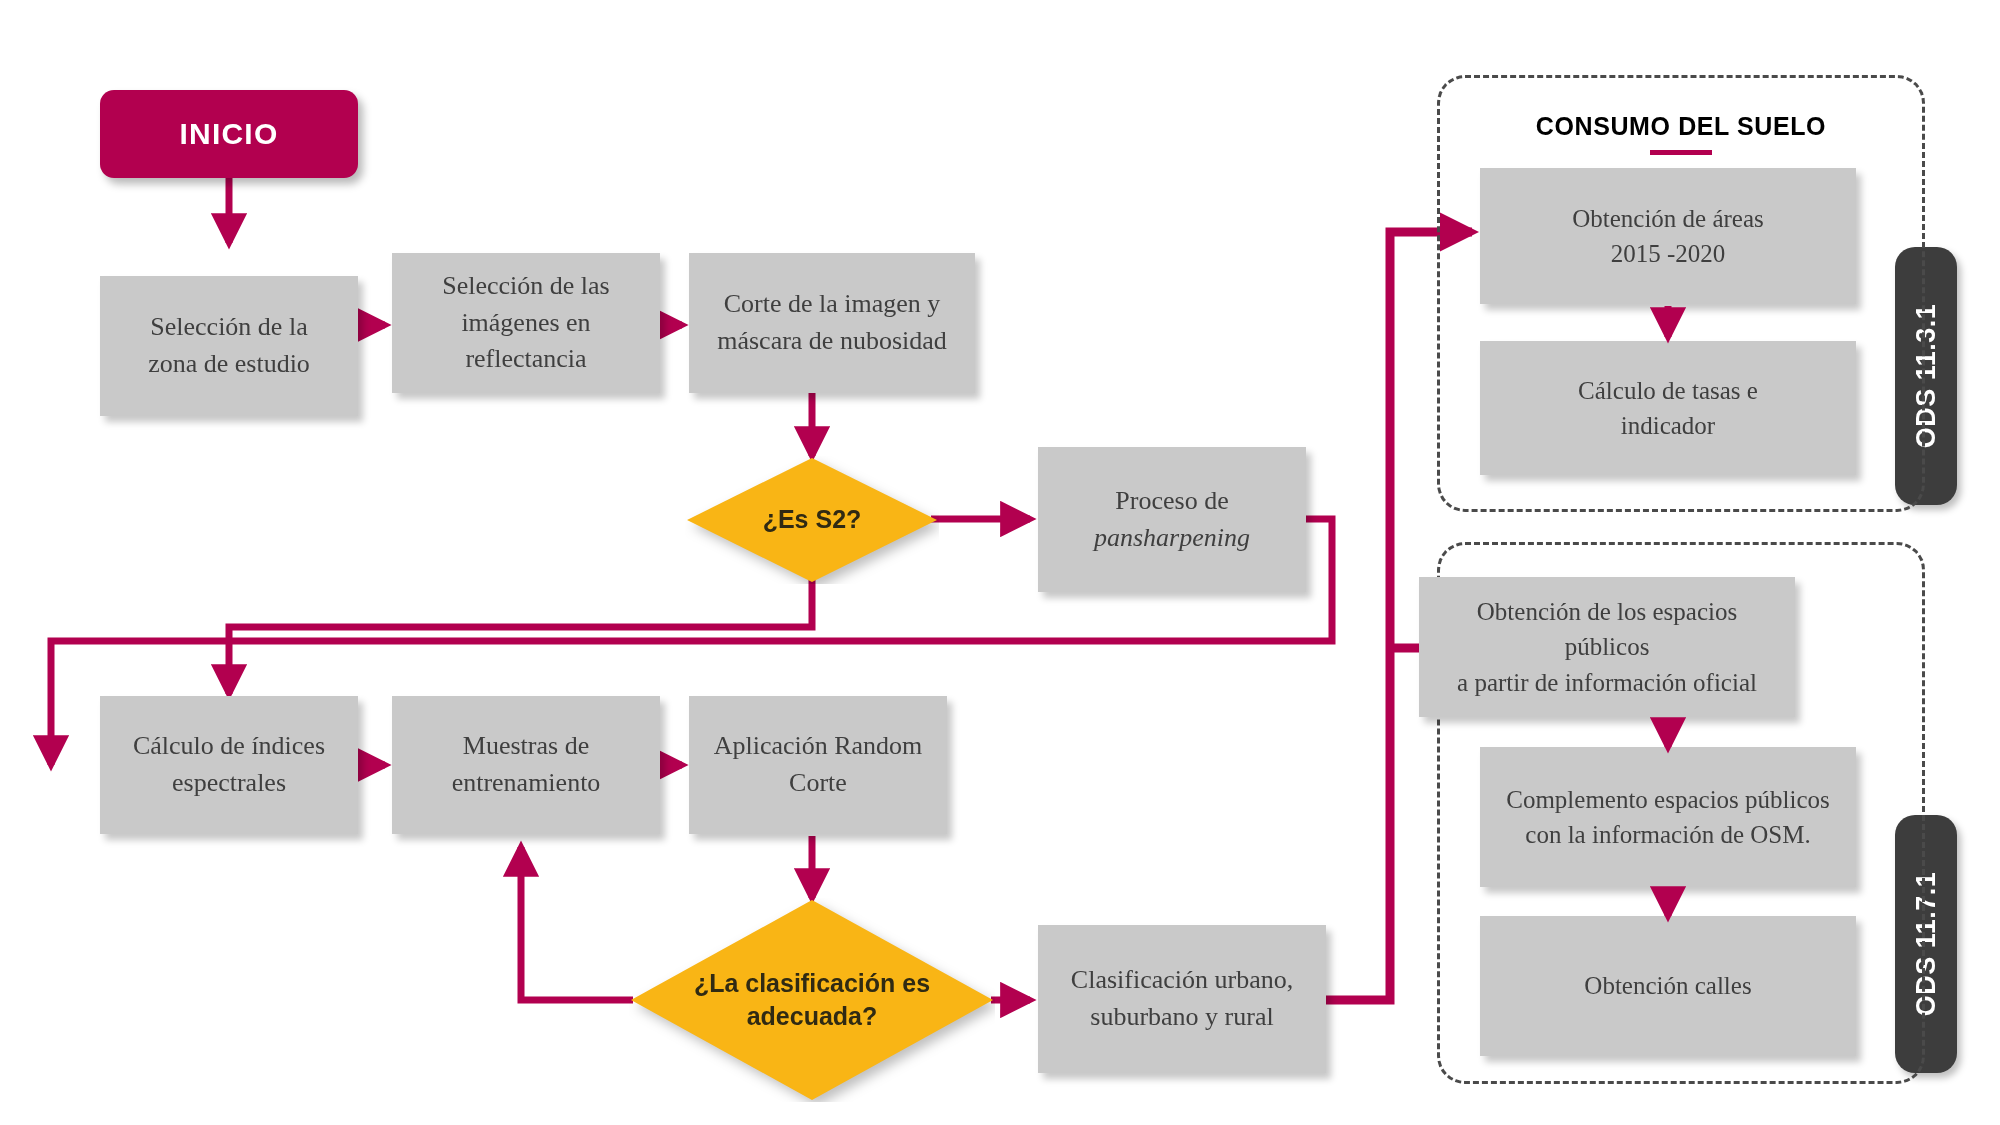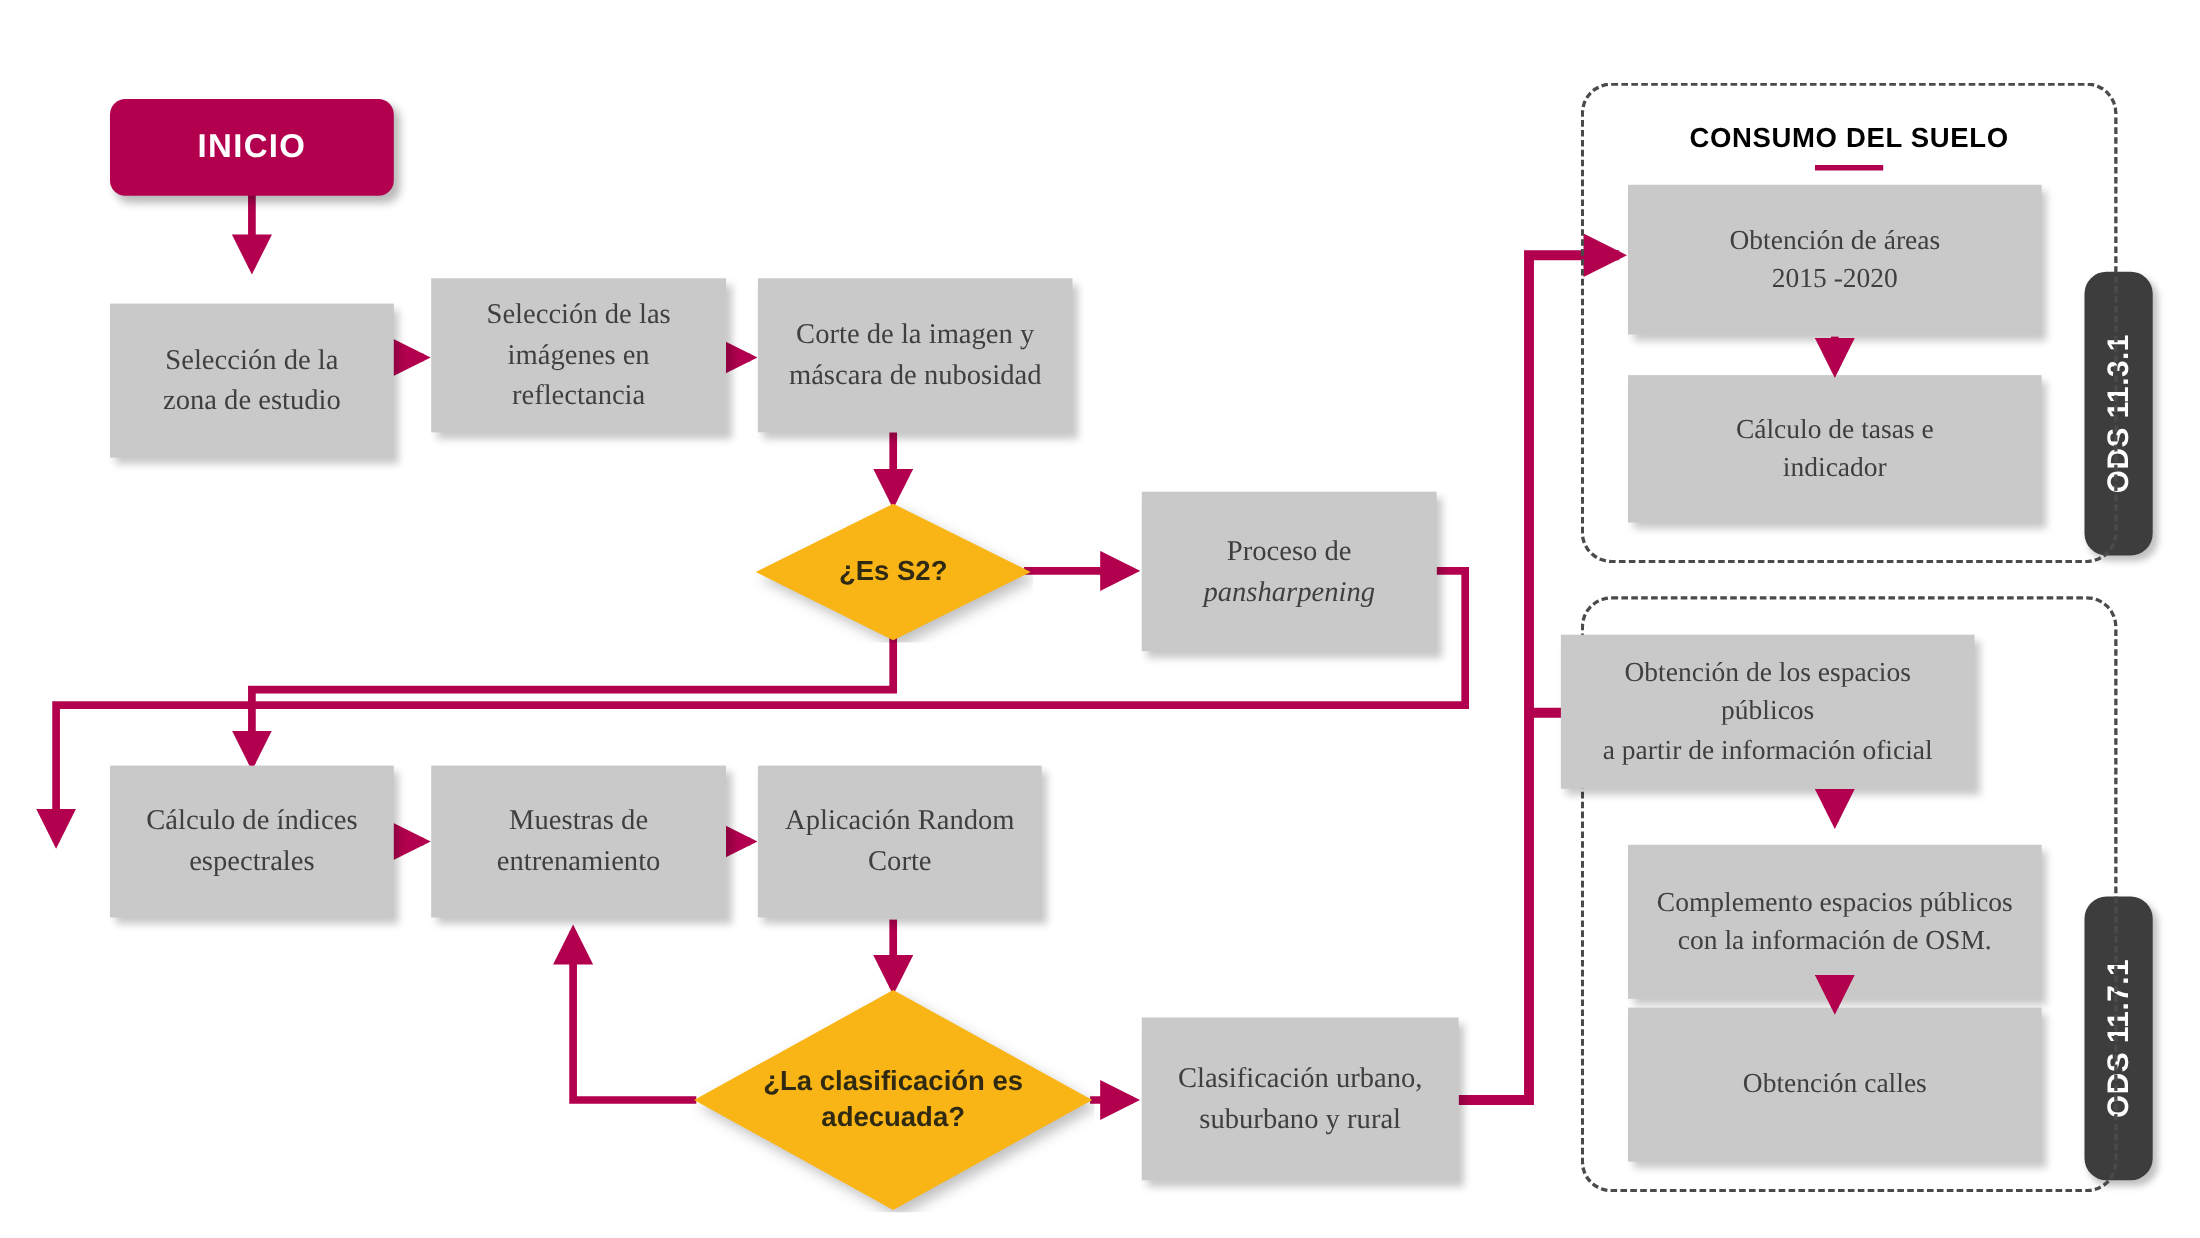--- a/index.html
+++ b/index.html
@@ -236,21 +236,21 @@
   <div class="ods-tab" style="left:1895px; top:815px; width:62px; height:258px;">
     <span class="ods-label">ODS 11.7.1</span>
   </div>
 
   <div class="panel" style="left:1437px; top:542px; width:488px; height:542px;"></div>
 
   <div class="node proc wide" style="left:1419px; top:577px; width:376px; height:140px;">
     <span><span>Obtención de los espacios públicos</span><br><span>a partir de información oficial</span></span>
   </div>
 
-  <div class="node proc wide" style="left:1480px; top:768px; width:376px; height:140px;align-items:center;">
+  <div class="node proc wide" style="left:1480px; top:747px; width:376px; height:140px;align-items:center;">
     <span><span>Complemento espacios públicos</span><br><span>con la información de OSM.</span></span>
   </div>
 
   <div class="node proc wide" style="left:1480px; top:916px; width:376px; height:140px;">
     <span>Obtención calles</span>
   </div>
 
   <svg style="position:absolute; left:1437px; top:75px; width:488px; height:1010px; pointer-events:none;" viewBox="0 0 488 1010" xmlns="http://www.w3.org/2000/svg">
     <g stroke="#b2004f" fill="none" stroke-width="7">
       <path d="M 231,231 L 231,262" marker-end="url(#arrow)"></path>

